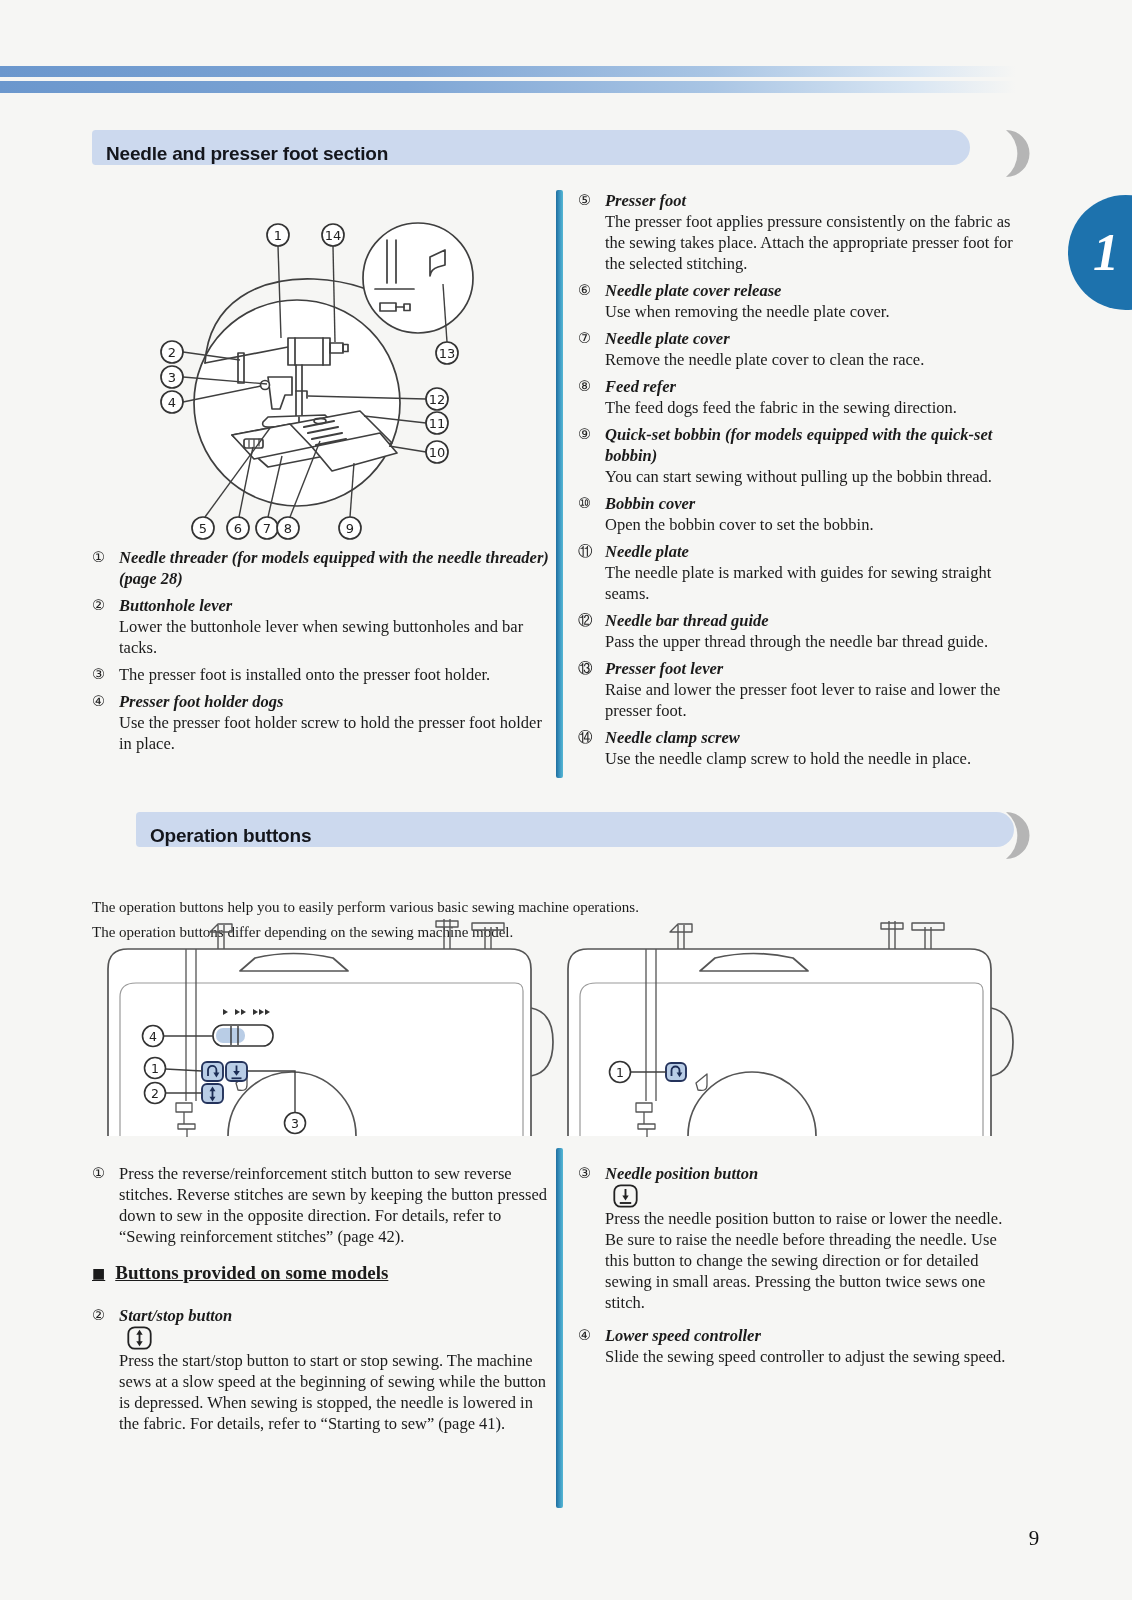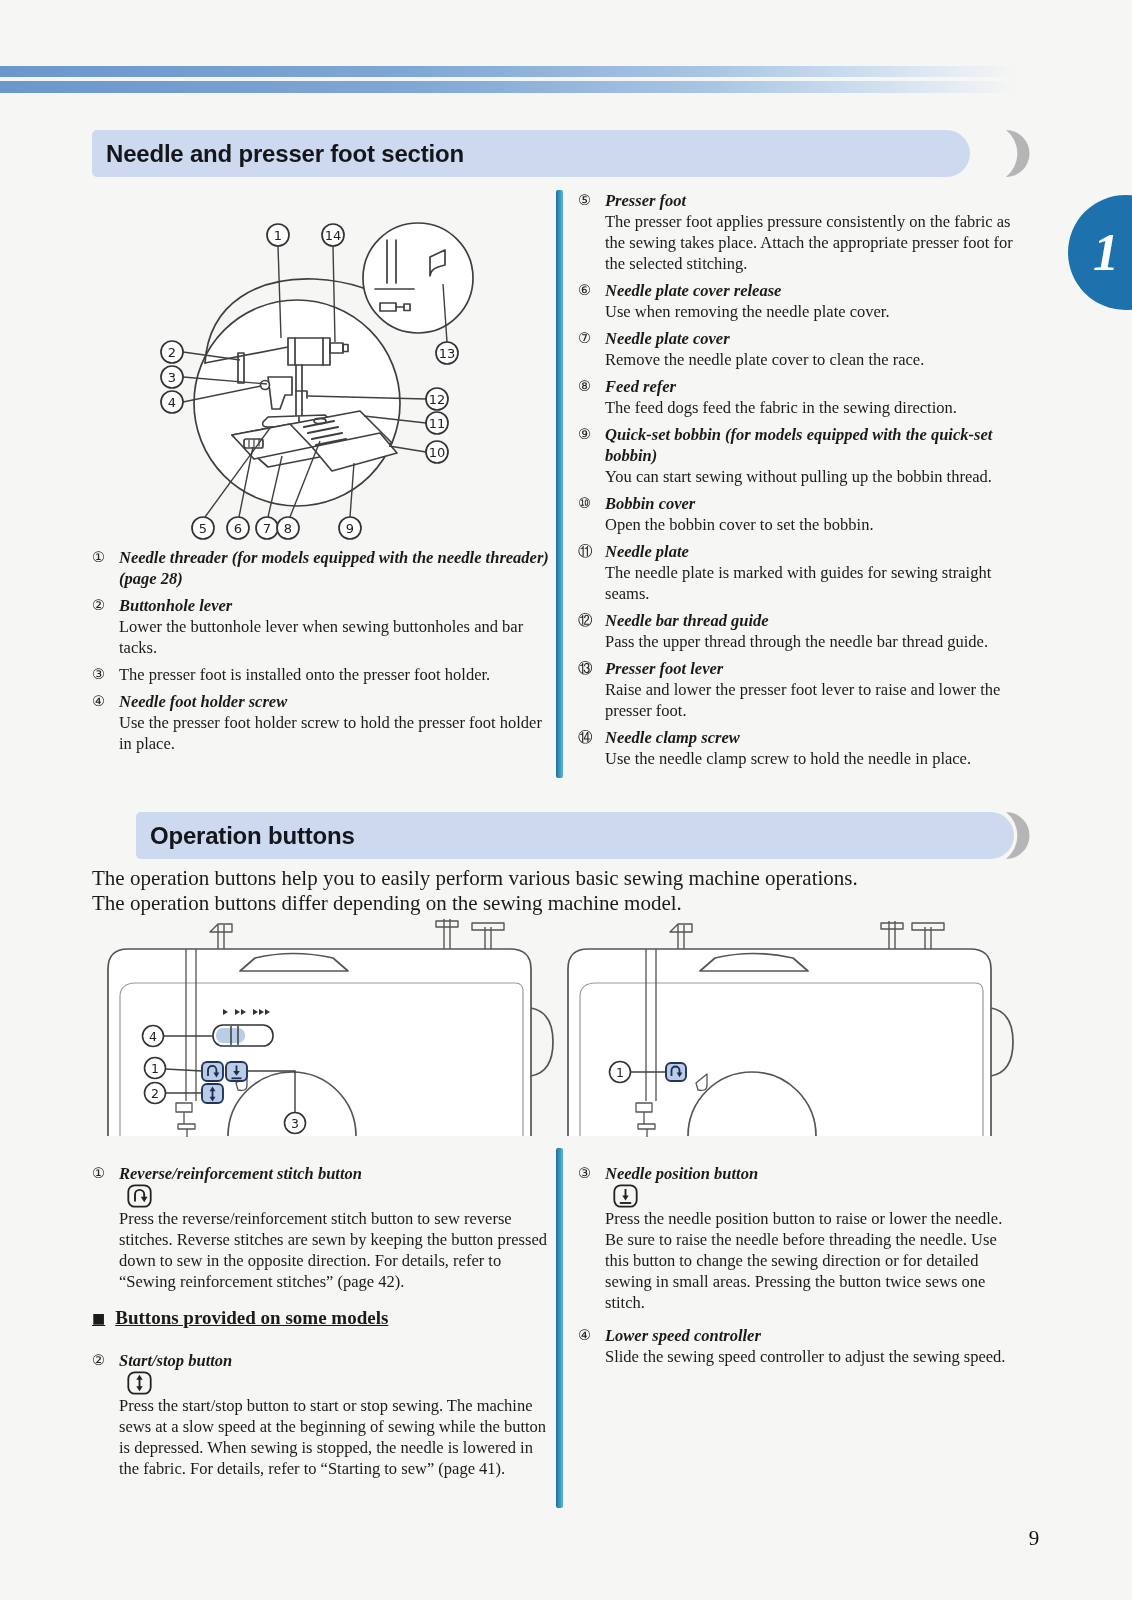--- a/index.html
+++ b/index.html
@@ -11,23 +11,23 @@
   .abs{position:absolute;}
   
   .topbar .strip{
     position:absolute;left:0;width:1016px;
     background:linear-gradient(90deg,#6b97cd 0%,#7fa6d5 40%,#a9c5e4 70%,#d9e6f3 90%,rgba(255,255,255,0) 100%);
   }
   .topbar .s1{top:66px;height:11px;}
   .topbar .s2{top:81px;height:12px;}
   
   .sec-header{
-    position:absolute;left:92px;width:878px;height:47px;
+    position:absolute;left:92px;width:878px;height:35px;
     background:#ccd9ee;border-radius:5px 24px 24px 5px;
-    font-family:"Liberation Sans",sans-serif;font-weight:bold;font-size:24px;
+    font-family:"Liberation Sans",sans-serif;font-weight:bold;font-size:19px;
     color:#14161c;line-height:47px;padding-left:14px;box-sizing:border-box;
     letter-spacing:-0.2px;
   }
   .crescent{position:absolute;left:984px;}
   
   .chapter-tab{
     position:absolute;left:1068px;top:195px;width:115px;height:115px;
     border-radius:50%;background:#1d72ad;color:#fff;
     display:flex;align-items:center;
     font-family:"Liberation Serif",serif;font-style:italic;font-weight:bold;font-size:52px;
@@ -42,21 +42,21 @@
   
   .items{position:absolute;font-size:16.5px;line-height:21px;}
   .item{display:flex;margin-bottom:6px;}
   .item .cnum{flex:0 0 27px;font-family:"DejaVu Sans",sans-serif;font-size:14.5px;line-height:21px;color:#222;}
   .item .tx{flex:1;}
   .item .t{font-weight:bold;font-style:italic;}
   .item .b{font-weight:normal;}
   .hicon{vertical-align:-6px;margin-left:8px;}
   .subhead{font-weight:bold;font-size:19px;margin:14px 0 20px 0;line-height:23px;text-decoration:underline;}
   .subhead .sq{font-family:"DejaVu Sans",sans-serif;font-size:14px;margin-right:10px;vertical-align:1px;}
-  .intro{position:absolute;left:92px;top:866px;width:900px;font-size:21px;line-height:24.5px;}
+  .intro{position:absolute;left:92px;top:895px;width:900px;font-size:15px;line-height:24.5px;}
   .pagenum{position:absolute;left:1012px;top:1526px;width:44px;text-align:center;font-size:21px;color:#111;}
   svg{display:block;}
 </style>
 </head>
 <body>
 
 <div class="page">
 
   <div class="topbar">
     <div class="strip s1"></div>
@@ -171,21 +171,21 @@
     </div>
     <div class="item">
       <span class="cnum">③</span>
       <div class="tx">
       <div class="b">The presser foot is installed onto the presser foot holder.</div>
         </div>
     </div>
     <div class="item">
       <span class="cnum">④</span>
       <div class="tx">
-          <div class="t">Needle foot holder screw</div>
+          <div class="t">Presser foot holder dogs</div>
       <div class="b">Use the presser foot holder screw to hold the presser foot holder in place.</div>
         </div>
     </div>
   </div>
 
   <div class="items" style="left:578px;top:190px;width:444px;">
     <div class="item">
       <span class="cnum">⑤</span>
       <div class="tx">
           <div class="t">Presser foot</div>
@@ -352,27 +352,20 @@
         <text x="57" y="171.5">1</text>
     </g>
   </svg>
 
   <div class="vdivider" style="left:556px;top:1148px;height:360px;"></div>
 
   <div class="items" style="left:92px;top:1163px;width:462px;">
     <div class="item">
       <span class="cnum">①</span>
       <div class="tx">
-        <div class="t">
-          <span>Reverse/reinforcement stitch button</span><svg class="hicon" width="25" height="24" viewBox="0 0 25 24">
-              <rect x="1.3" y="1.3" width="22.4" height="21.4" rx="6.5" fill="none" stroke="#222" stroke-width="1.8"></rect>
-              <path d="M8,17.5 V10.5 A4.6,4.6 0 0 1 17.2,10.5 V13" fill="none" stroke="#222" stroke-width="1.9"></path>
-              <polygon points="13.8,12.8 20.6,12.8 17.2,18.2" fill="#222"></polygon>
-            </svg>
-        </div>
         <div class="b">Press the reverse/reinforcement stitch button to sew reverse stitches. Reverse stitches are sewn by keeping the button pressed down to sew in the opposite direction. For details, refer to “Sewing reinforcement stitches” (page 42).</div>
       </div>
     </div>
     <div class="subhead">
       <span class="sq">■</span><span>Buttons provided on some models</span>
     </div>
     <div class="item">
       <span class="cnum">②</span>
       <div class="tx">
         <div class="t">

